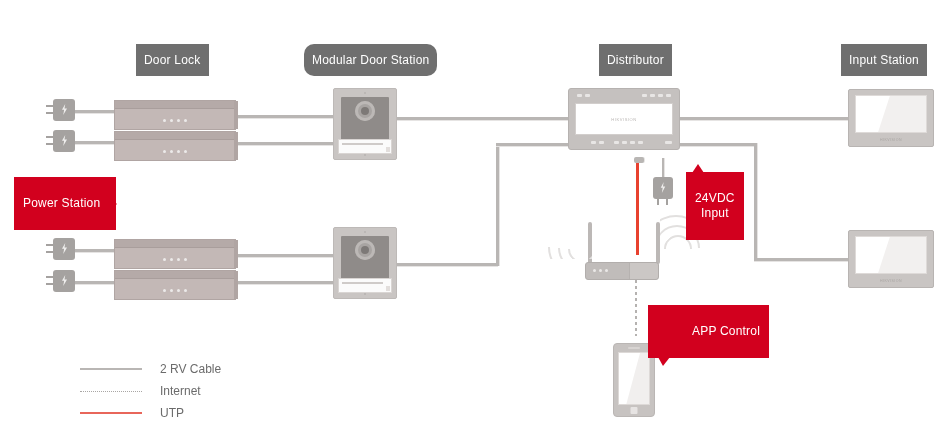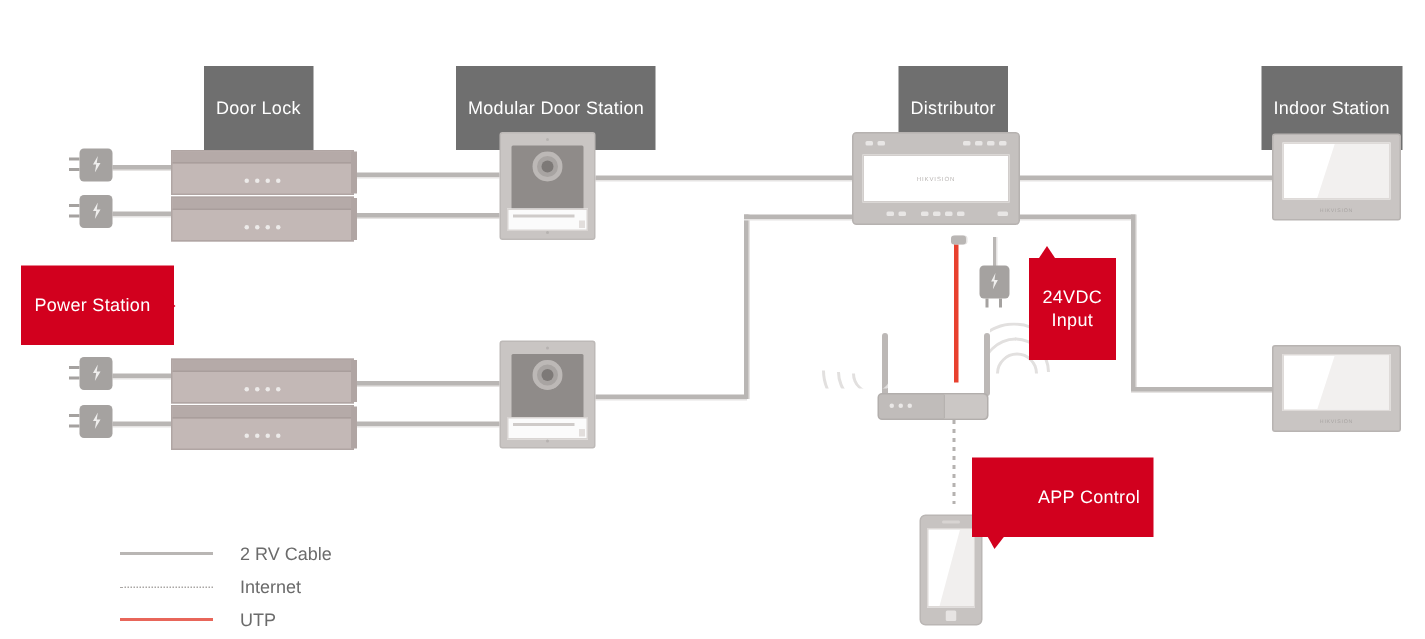--- a/index.html
+++ b/index.html
@@ -2,21 +2,21 @@
 <html><head>
 <meta charset="utf-8">
 <style>
   html,body{margin:0;padding:0;background:#ffffff;}
   body{font-family:"Liberation Sans","DejaVu Sans",sans-serif;}
   #stage{position:relative;width:950px;height:426px;background:#ffffff;overflow:hidden;}
 
   
   .seclabel{
     position:absolute;background:#6f6f6f;color:#ffffff;
-    font-size:12px;line-height:18px;padding:19px 8px;white-space:nowrap;
+    font-size:12px;line-height:18px;padding:7px 8px;white-space:nowrap;
     letter-spacing:.2px;
   }
 
   
   .callout{
     position:absolute;background:#d2001e;color:#ffffff;font-size:12px;
     line-height:15px;padding:4px 9px;white-space:pre-line;letter-spacing:.2px;
   }
   .callout .ptr{position:absolute;width:0;height:0;}
   .ptr-right{right:-1px;top:50%;transform:translateY(-50%);
@@ -120,23 +120,23 @@
   .legend .sw.red{background:#e8665a;}
   .legend .sw.dot{height:0;border-top:1px dotted #a9a6a4;}
   .legend .txt{font-size:12px;color:#6b6b6b;}
 </style>
 </head>
 <body>
 
 <div id="stage">
 
   <div class="seclabel" style="left:136px;top:44px;">Door Lock</div>
-  <div class="seclabel" style="left:304px;top:44px;">Modular Door Station</div>
+  <div class="seclabel" style="left:304px;top:44px;border-radius:10px;">Modular Door Station</div>
   <div class="seclabel" style="left:587px;top:44px;margin-left:12px;">Distributor</div>
-  <div class="seclabel" style="left:841px;top:44px;">Indoor Station</div>
+  <div class="seclabel" style="left:841px;top:44px;">Input Station</div>
 
   <div class="wire h" style="left:75px;top:110px;width:40px;"></div>
   <div class="wire h" style="left:75px;top:141px;width:40px;"></div>
 
   <div class="wire h" style="left:238px;top:115px;width:95px;"></div>
   <div class="wire h" style="left:238px;top:142px;width:95px;"></div>
 
   <div class="wire h" style="left:397px;top:117px;width:171px;"></div>
 
   <div class="wire h" style="left:75px;top:249px;width:40px;"></div>

